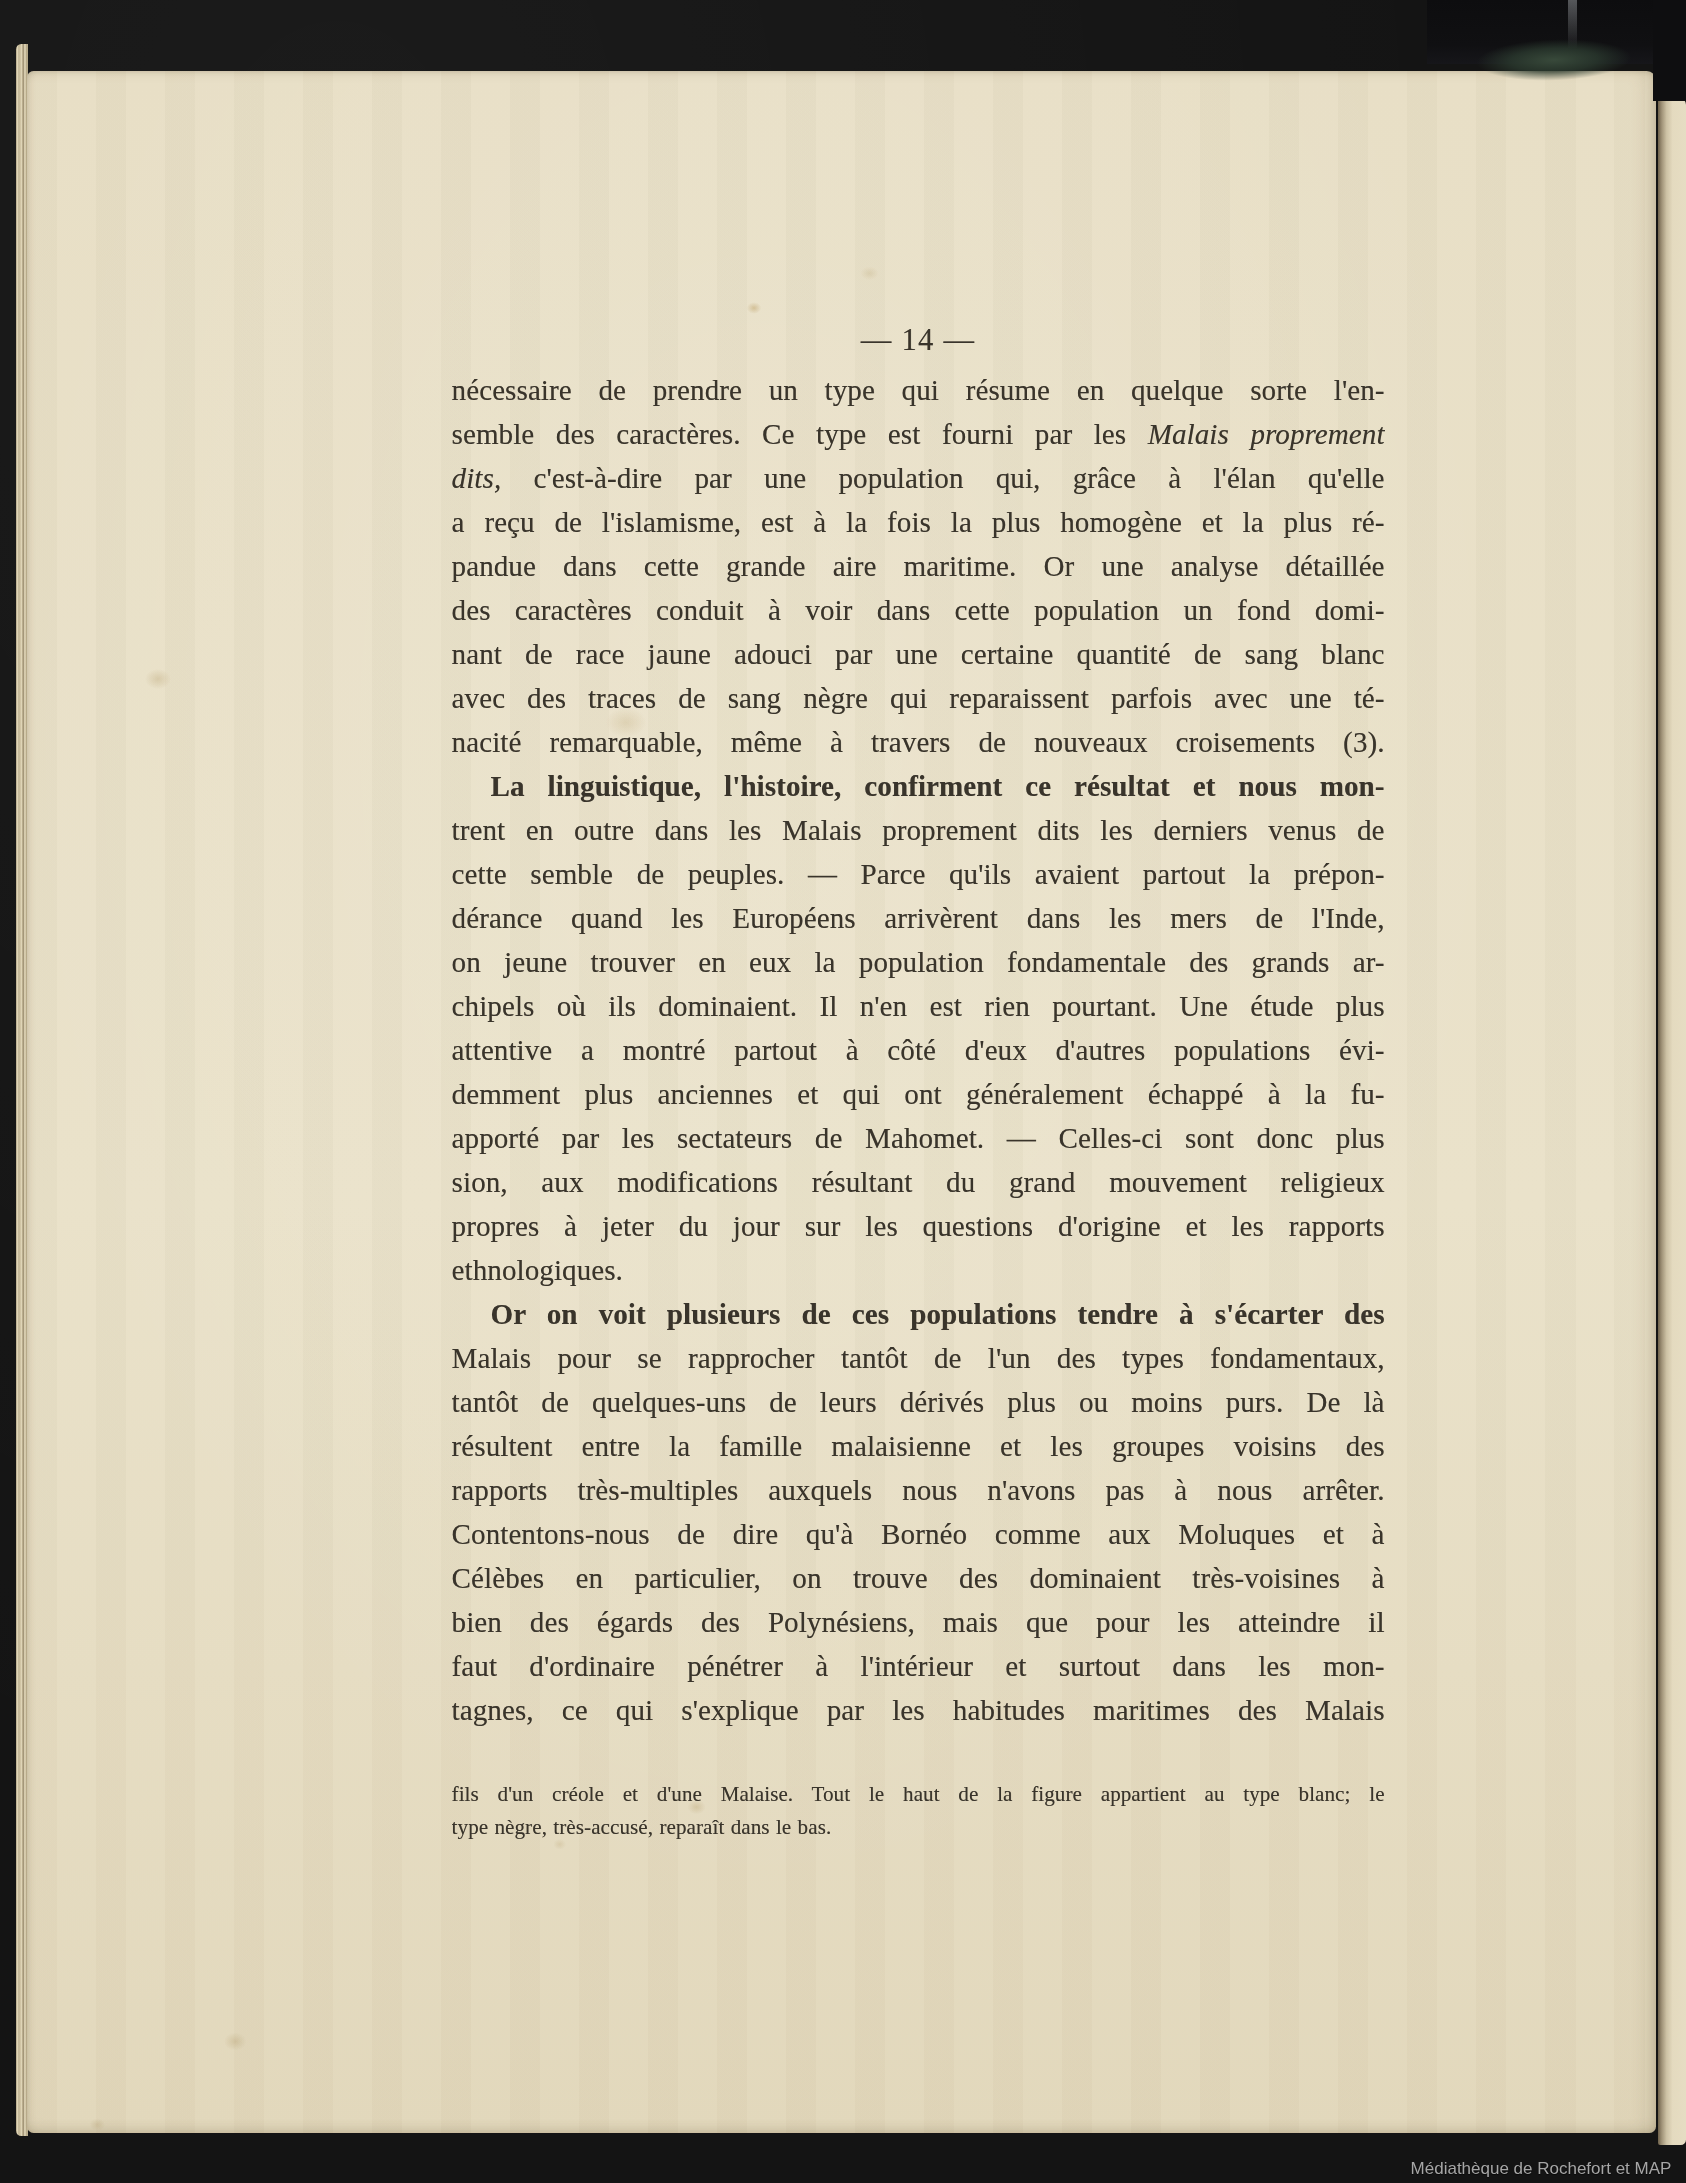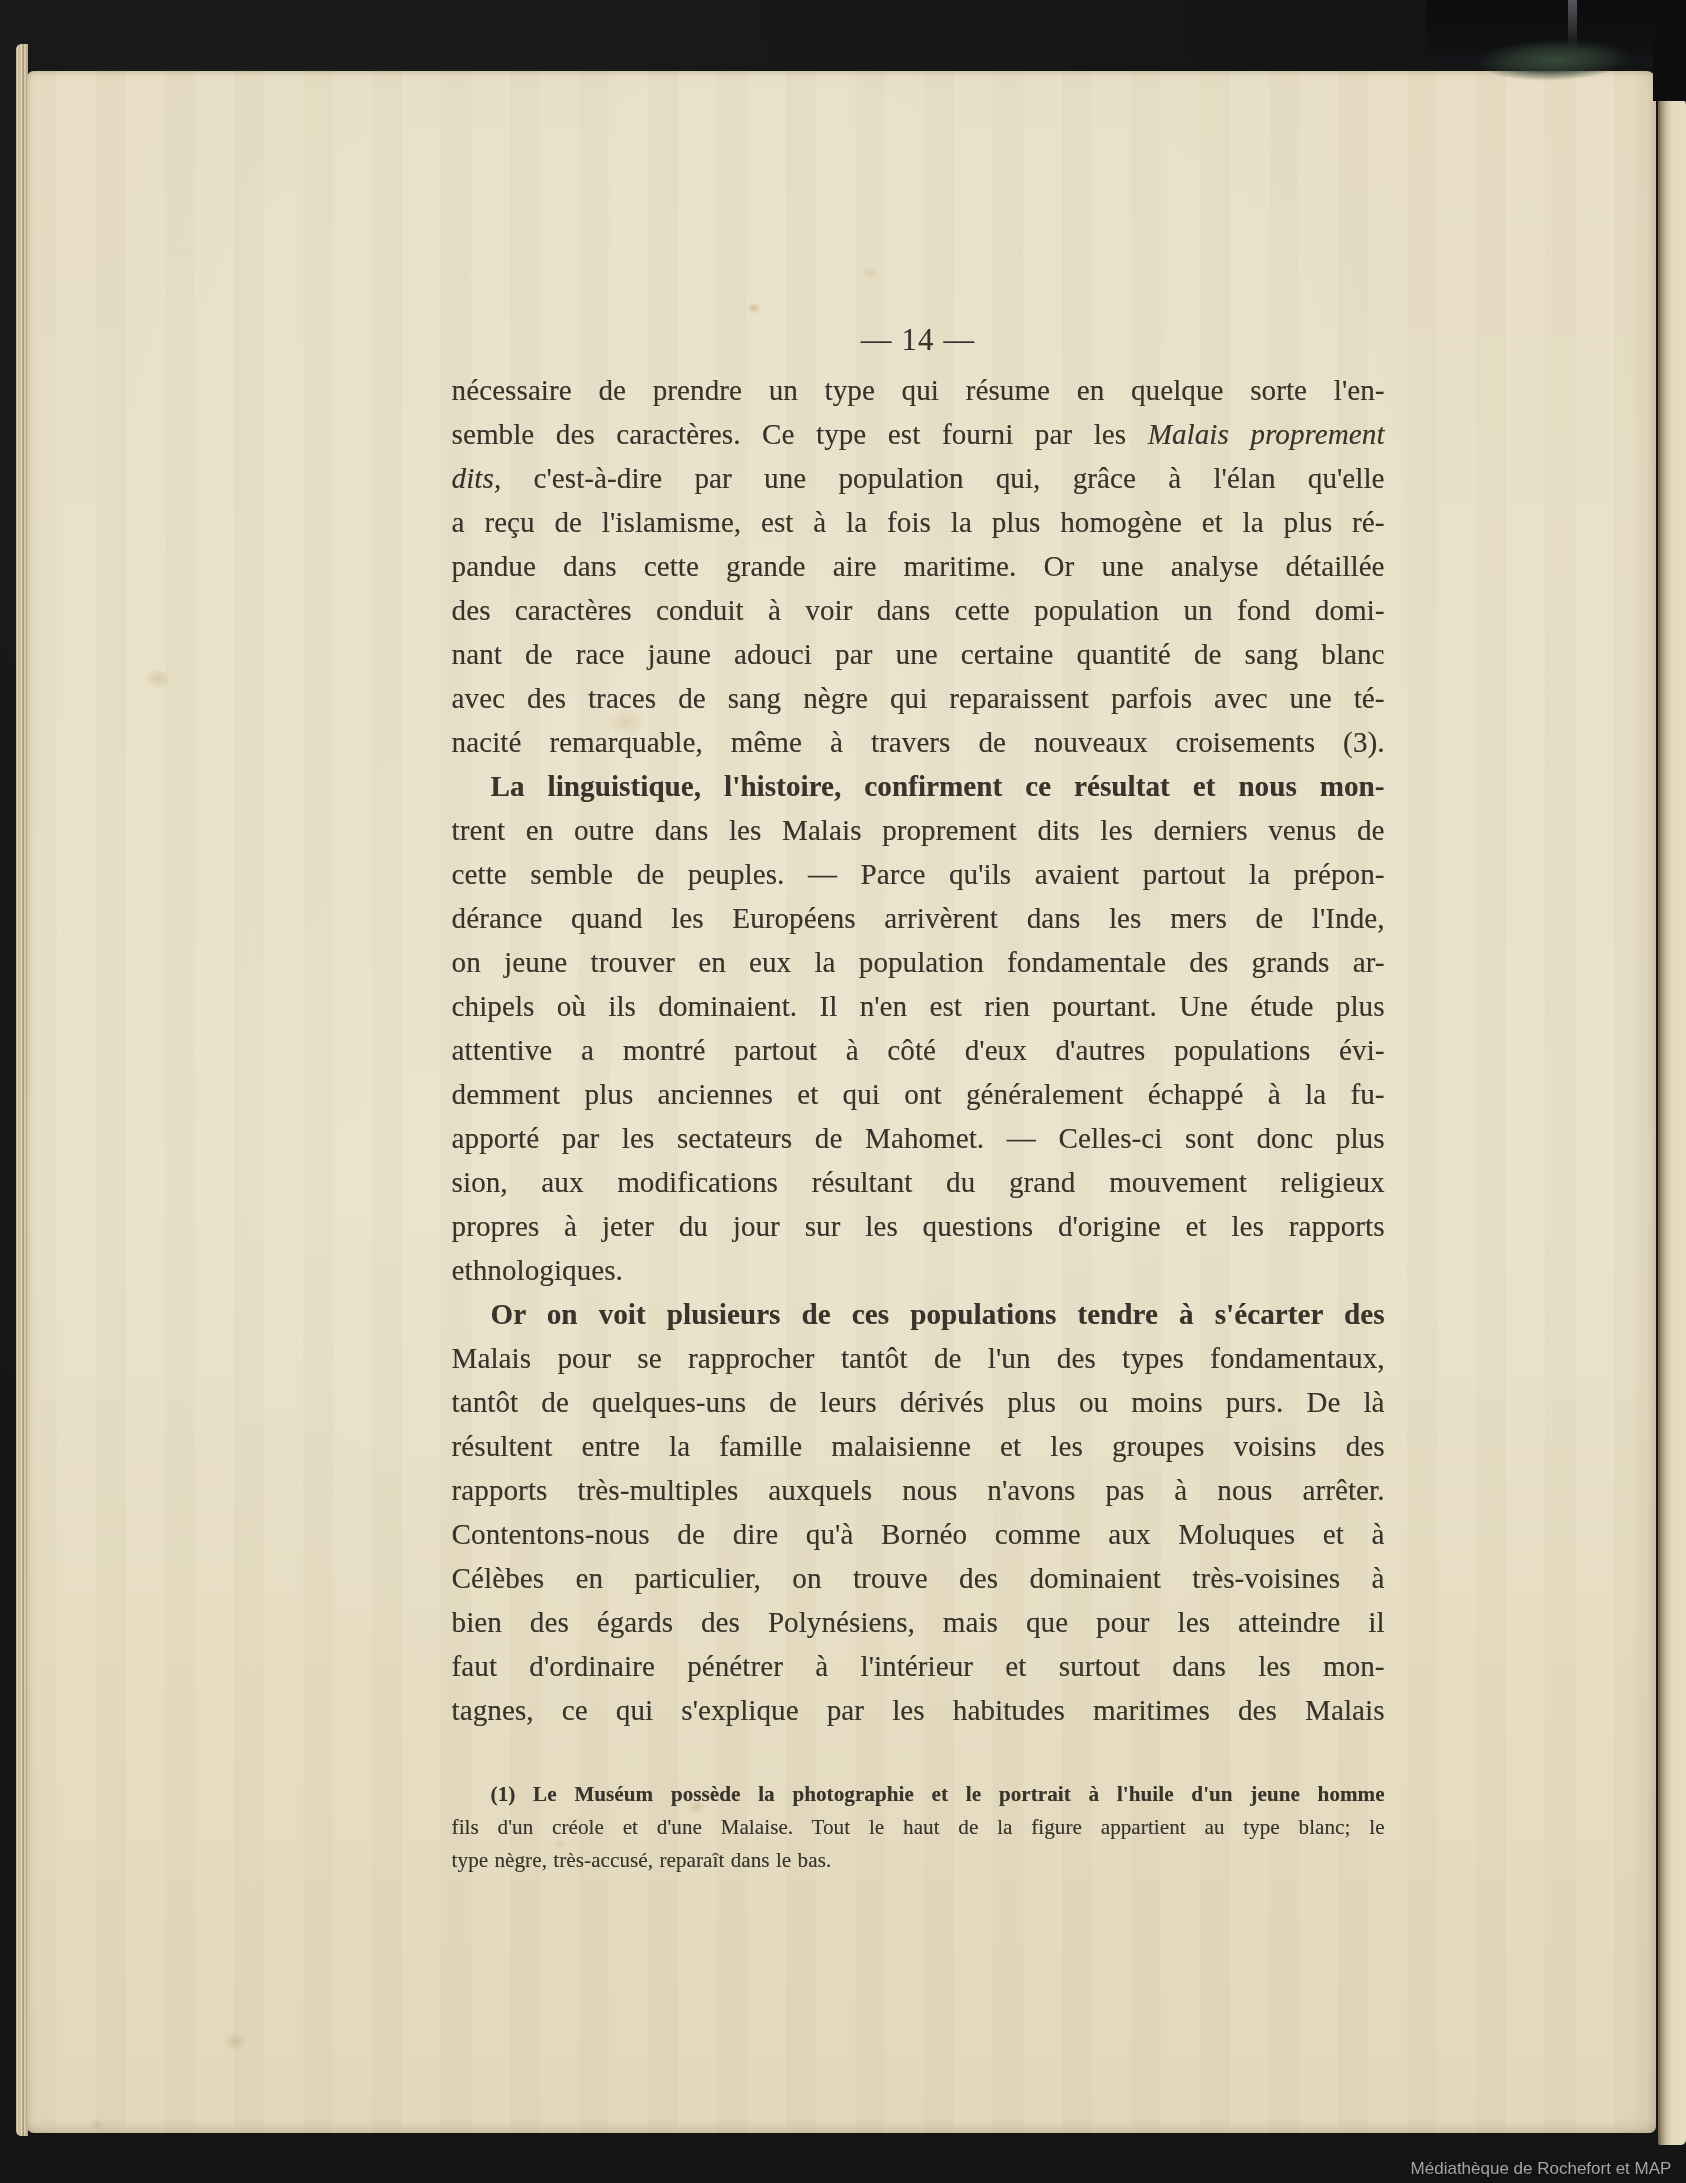--- a/index.html
+++ b/index.html
@@ -149,21 +149,20 @@
         <div class="line"><span class="seg">tantôt de quelques-uns de leurs dérivés plus ou moins purs. De là</span></div>
         <div class="line"><span class="seg">résultent entre la famille malaisienne et les groupes voisins des</span></div>
         <div class="line"><span class="seg">rapports très-multiples auxquels nous n'avons pas à nous arrêter.</span></div>
         <div class="line"><span class="seg">Contentons-nous de dire qu'à Bornéo comme aux Moluques et à</span></div>
         <div class="line"><span class="seg">Célèbes en particulier, on trouve des dominaient très-voisines à</span></div>
         <div class="line"><span class="seg">bien des égards des Polynésiens, mais que pour les atteindre il</span></div>
         <div class="line"><span class="seg">faut d'ordinaire pénétrer à l'intérieur et surtout dans les mon-</span></div>
         <div class="line"><span class="seg">tagnes, ce qui s'explique par les habitudes maritimes des Malais</span></div>
       </div>
     <div class="footnote">
-        <div class="line indent"><span class="seg">(1) Le Muséum possède la photographie et le portrait à l'huile d'un jeune homme</span></div>
         <div class="line"><span class="seg">fils d'un créole et d'une Malaise. Tout le haut de la figure appartient au type blanc; le</span></div>
         <div class="line njust"><span class="seg">type nègre, très-accusé, reparaît dans le bas.</span></div>
       </div>
   </div>
 
   <div class="next-page"></div>
   <div class="cover-edge-a"></div>
   <div class="cover-edge-b"></div>
   <div class="cover-gloss"></div>
   <div class="cover-smudge"></div>

